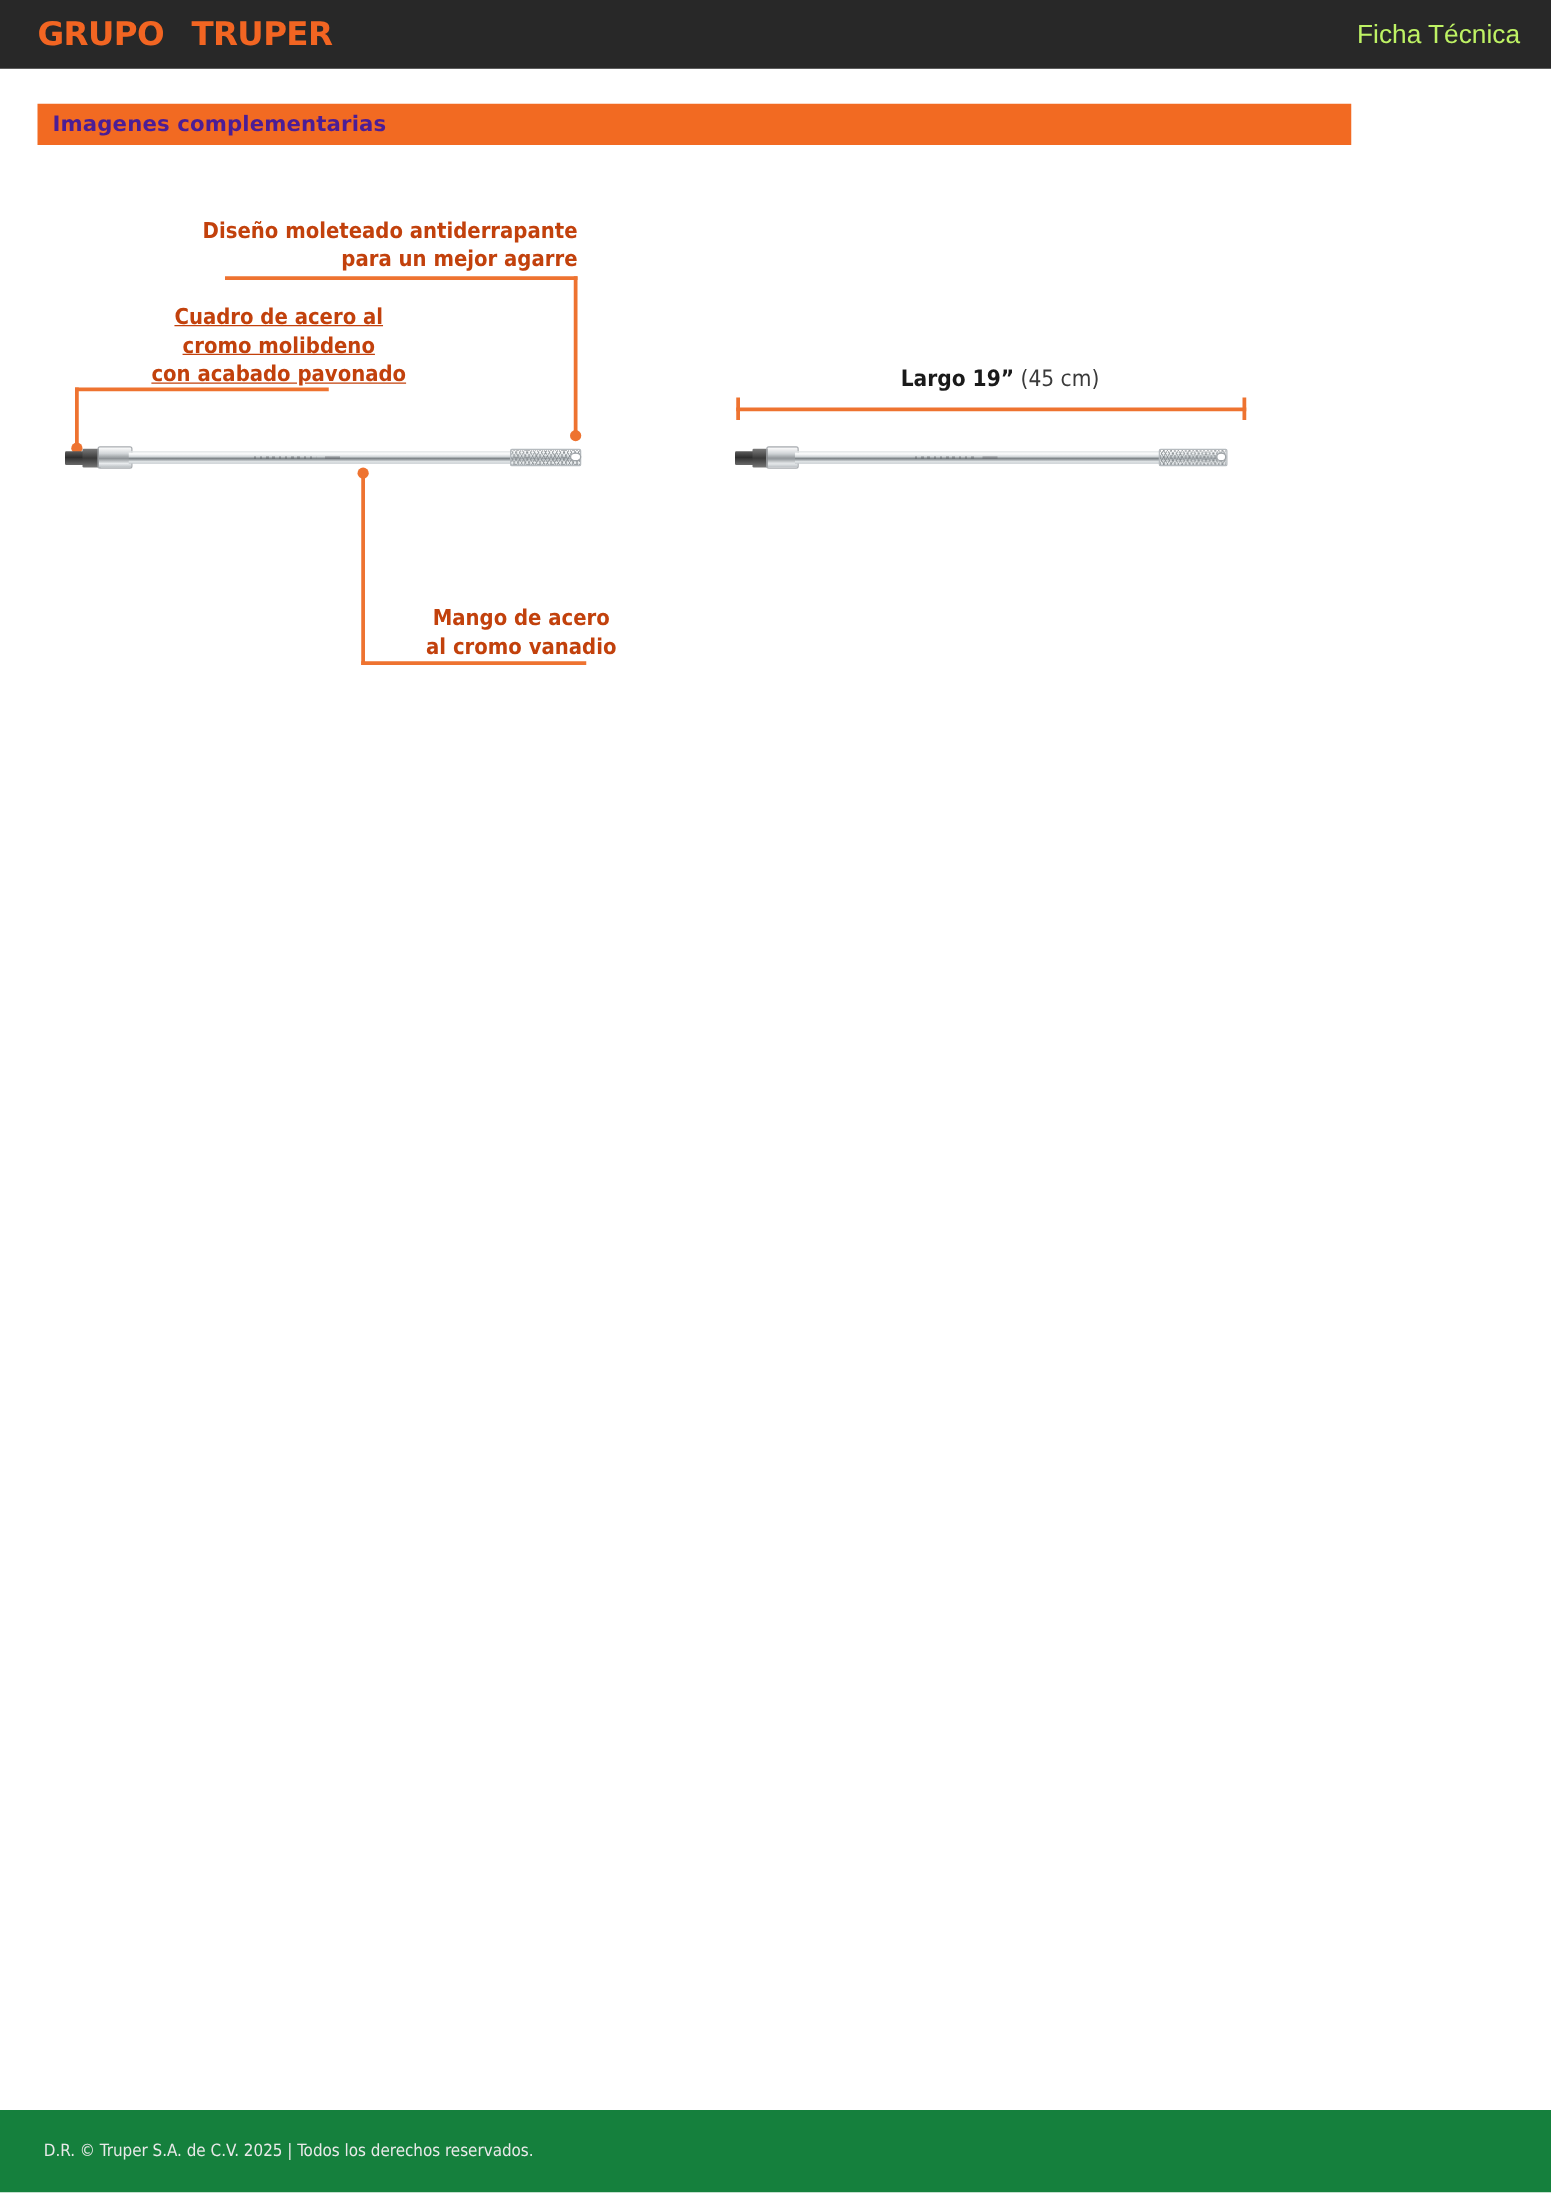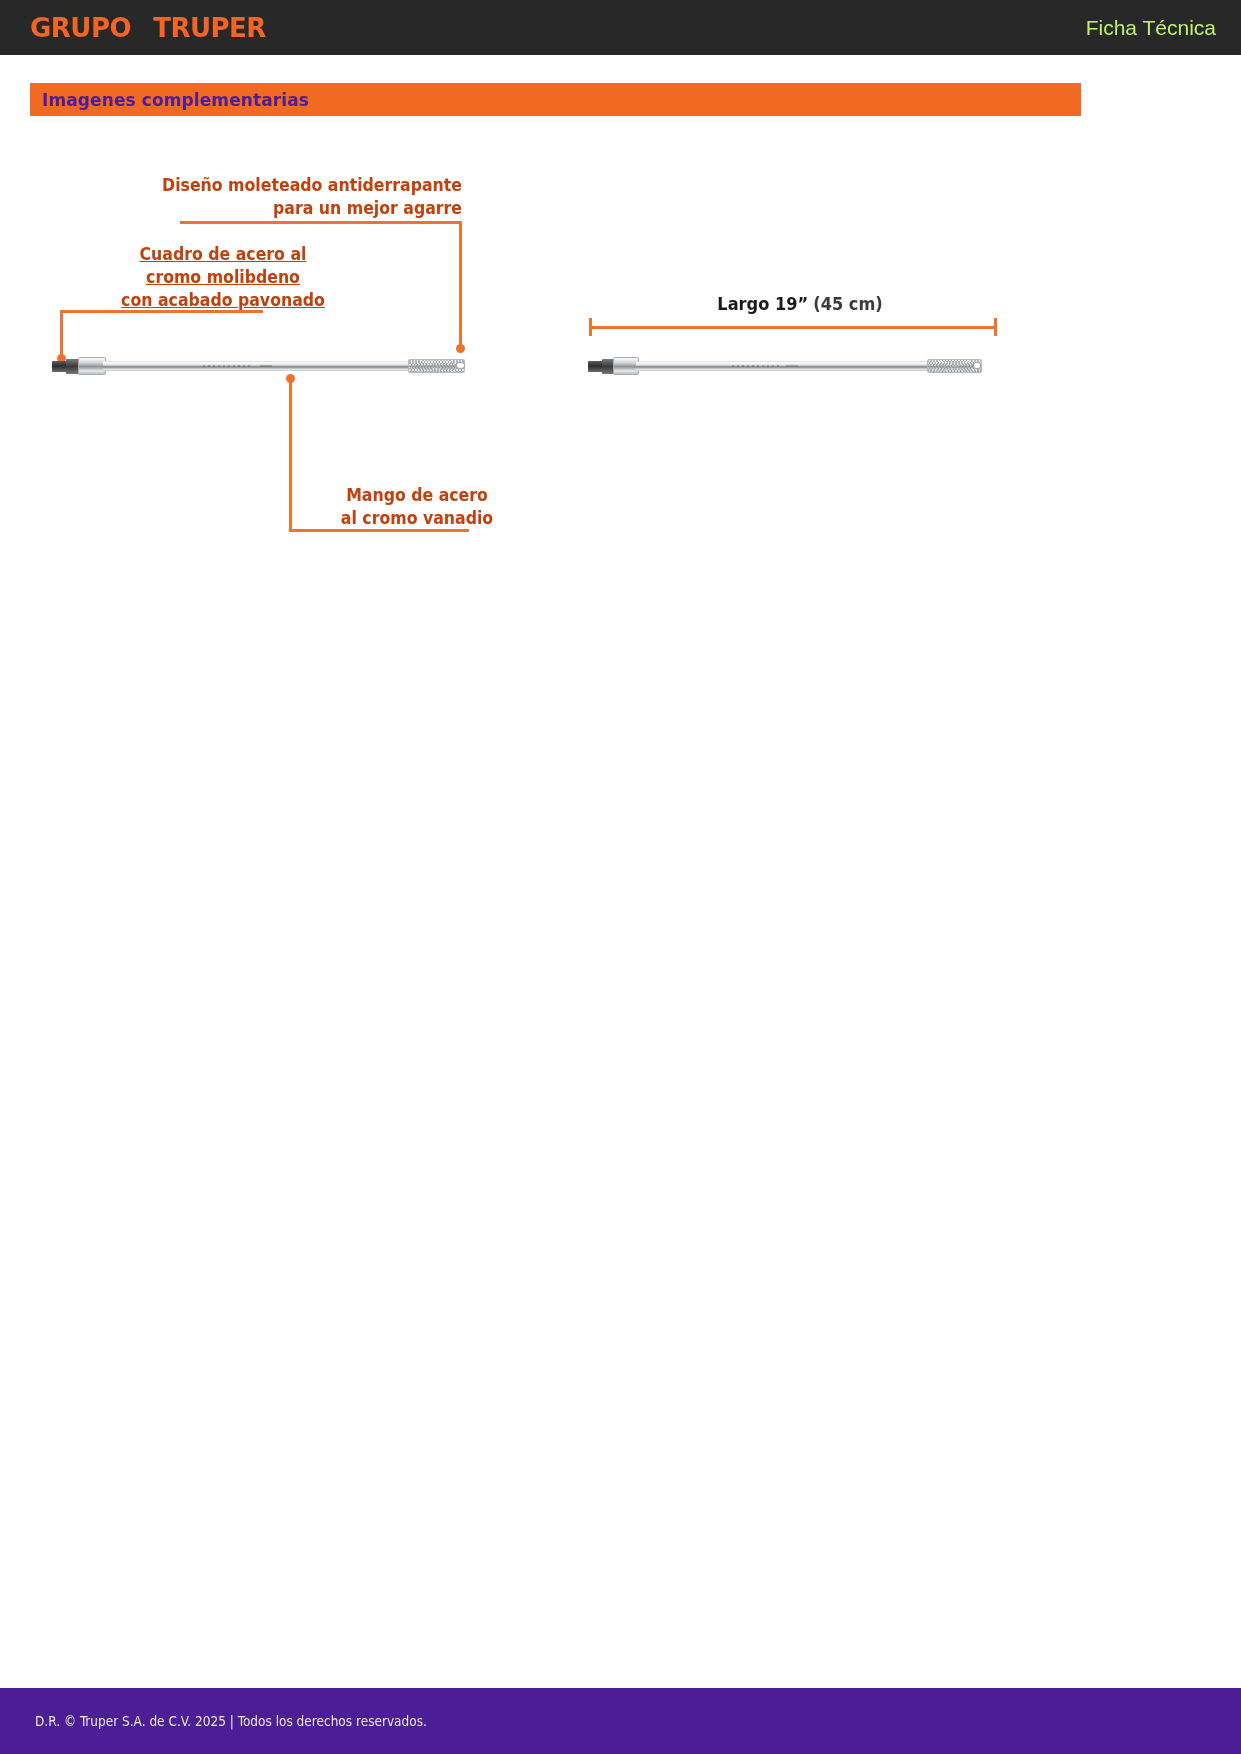--- a/index.html
+++ b/index.html
@@ -192,21 +192,21 @@
   .dim-label {
     position: absolute;
     top: 293px; left: 600px;
     width: 400px;
     text-align: center;
     font-size: 18px;
     color: #1a1a1a;
     font-family: "DejaVu Sans Condensed", "DejaVu Sans", sans-serif;
   }
   .dim-label .strong { font-weight: bold; }
-  .dim-label .light { font-weight: bold; color: #3a3a3a; }
+  .dim-label .light { font-weight: normal; color: #3a3a3a; }
 
   .dim-line {
     position: absolute;
     top: 326px; left: 589px;
     width: 408px; height: 3px;
     background: #ee7330;
   }
   .dim-tick {
     position: absolute;
     top: 318px;
@@ -214,21 +214,21 @@
     background: #ee7330;
   }
   .dim-tick-l { left: 589px; }
   .dim-tick-r { left: 994px; }
 
   
   .footer {
     position: absolute;
     left: 0; bottom: 0;
     width: 1241px; height: 66px;
-    background: #4c1d95;
+    background: #15803d;
   }
   .footer-left {
     position: absolute;
     left: 35px; top: 50%;
     transform: translateY(-50%);
     color: #e9e9e9;
     font-size: 13.5px;
     font-family: "DejaVu Sans Condensed", "DejaVu Sans", sans-serif;
     white-space: nowrap;
   }

